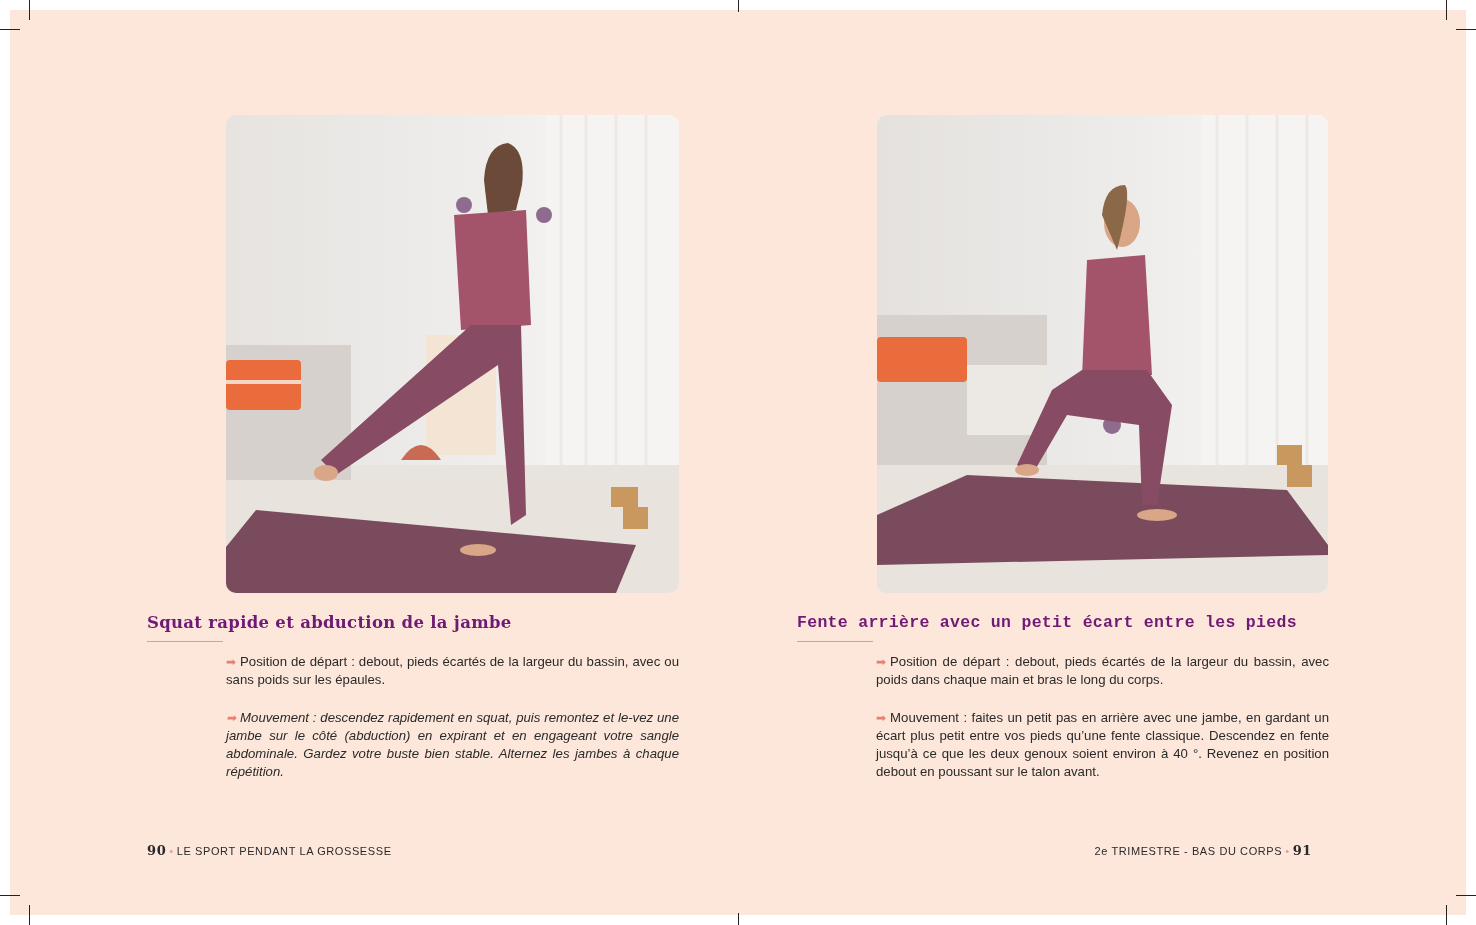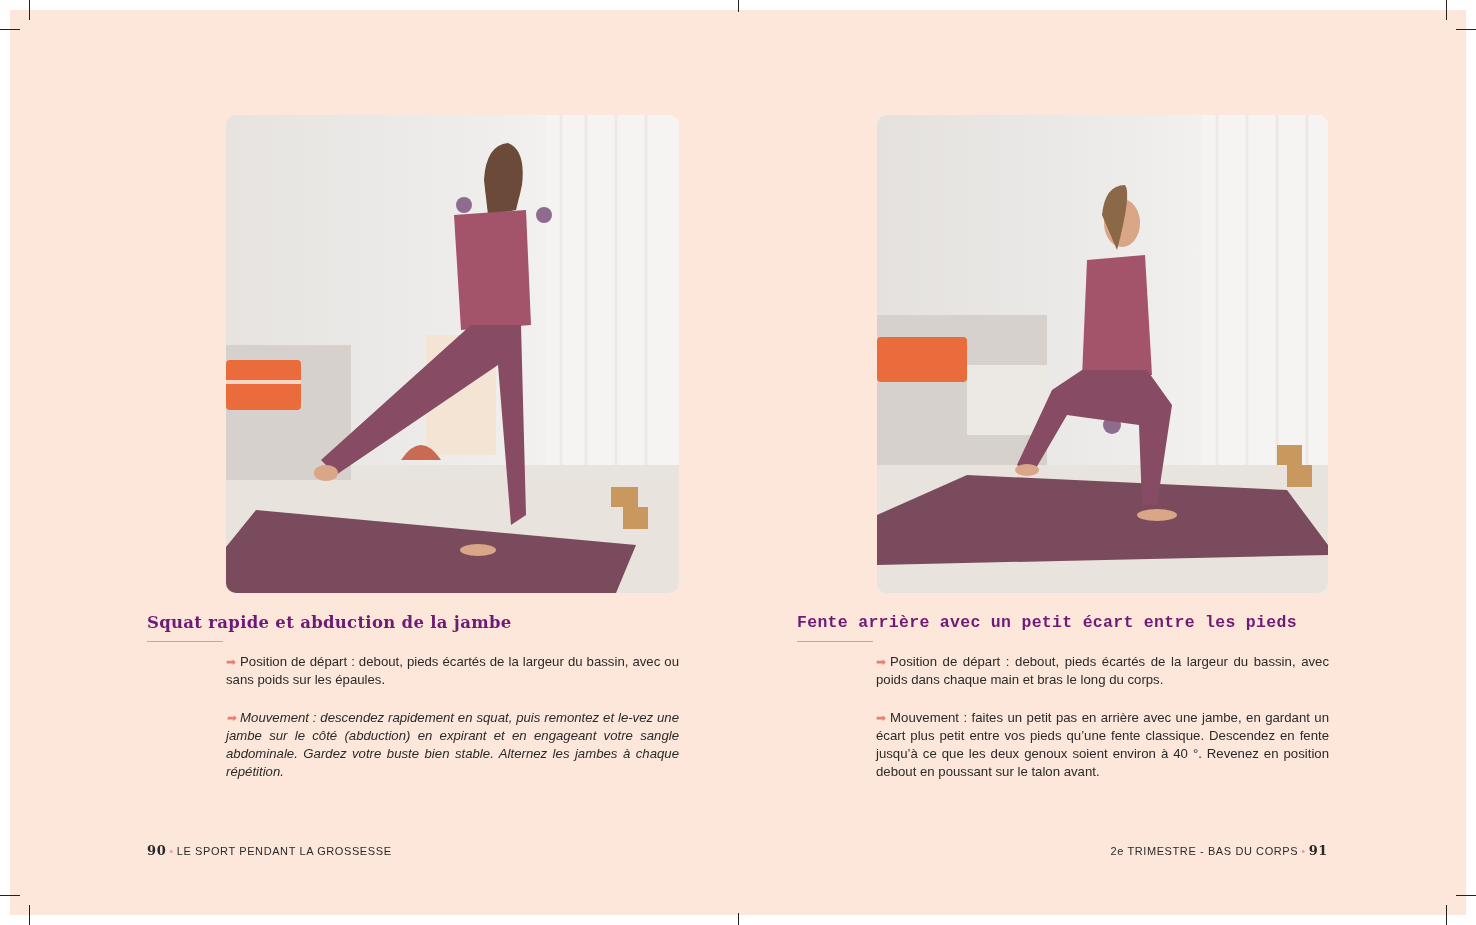--- a/index.html
+++ b/index.html
@@ -120,15 +120,15 @@
 <div class="para" style="left:876px;top:653px;">
   <span class="arrow">➡</span><span>Position de départ : debout, pieds écartés de la largeur du bassin, avec poids dans chaque main et bras le long du corps.</span>
 </div>
 <div class="para" style="left:876px;top:709px;">
   <span class="arrow">➡</span><span>Mouvement : faites un petit pas en arrière avec une jambe, en gardant un écart plus petit entre vos pieds qu’une fente classique. Descendez en fente jusqu’à ce que les deux genoux soient environ à 40 °. Revenez en position debout en poussant sur le talon avant.</span>
 </div>
 
 <div class="footer" style="left:147px;">
   <span class="pnum">90</span><span class="dot">•</span><span>LE SPORT PENDANT LA GROSSESSE</span>
 </div>
-<div class="footer" style="right:148px;margin-left:8px;">
+<div class="footer" style="right:164px;margin-left:8px;">
   <span>2e TRIMESTRE - BAS DU CORPS</span><span class="dot">•</span><span class="pnum">91</span>
 </div>
 
 </body></html>

